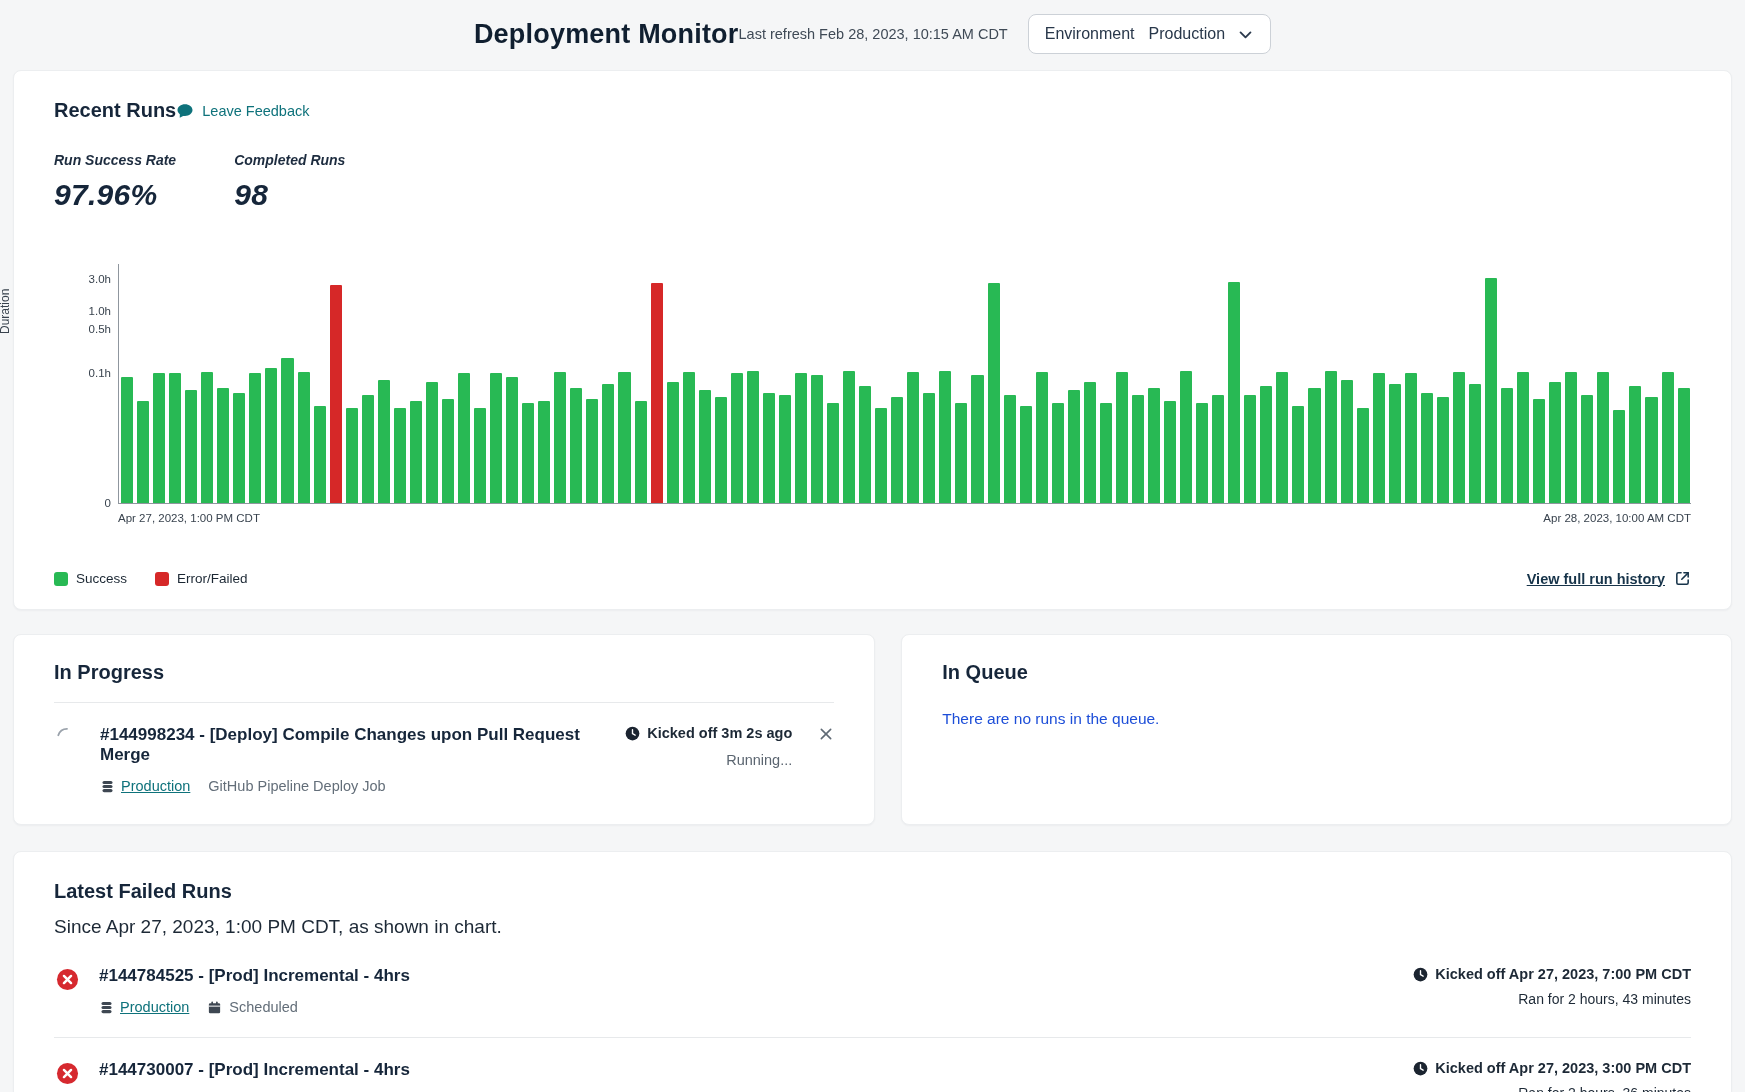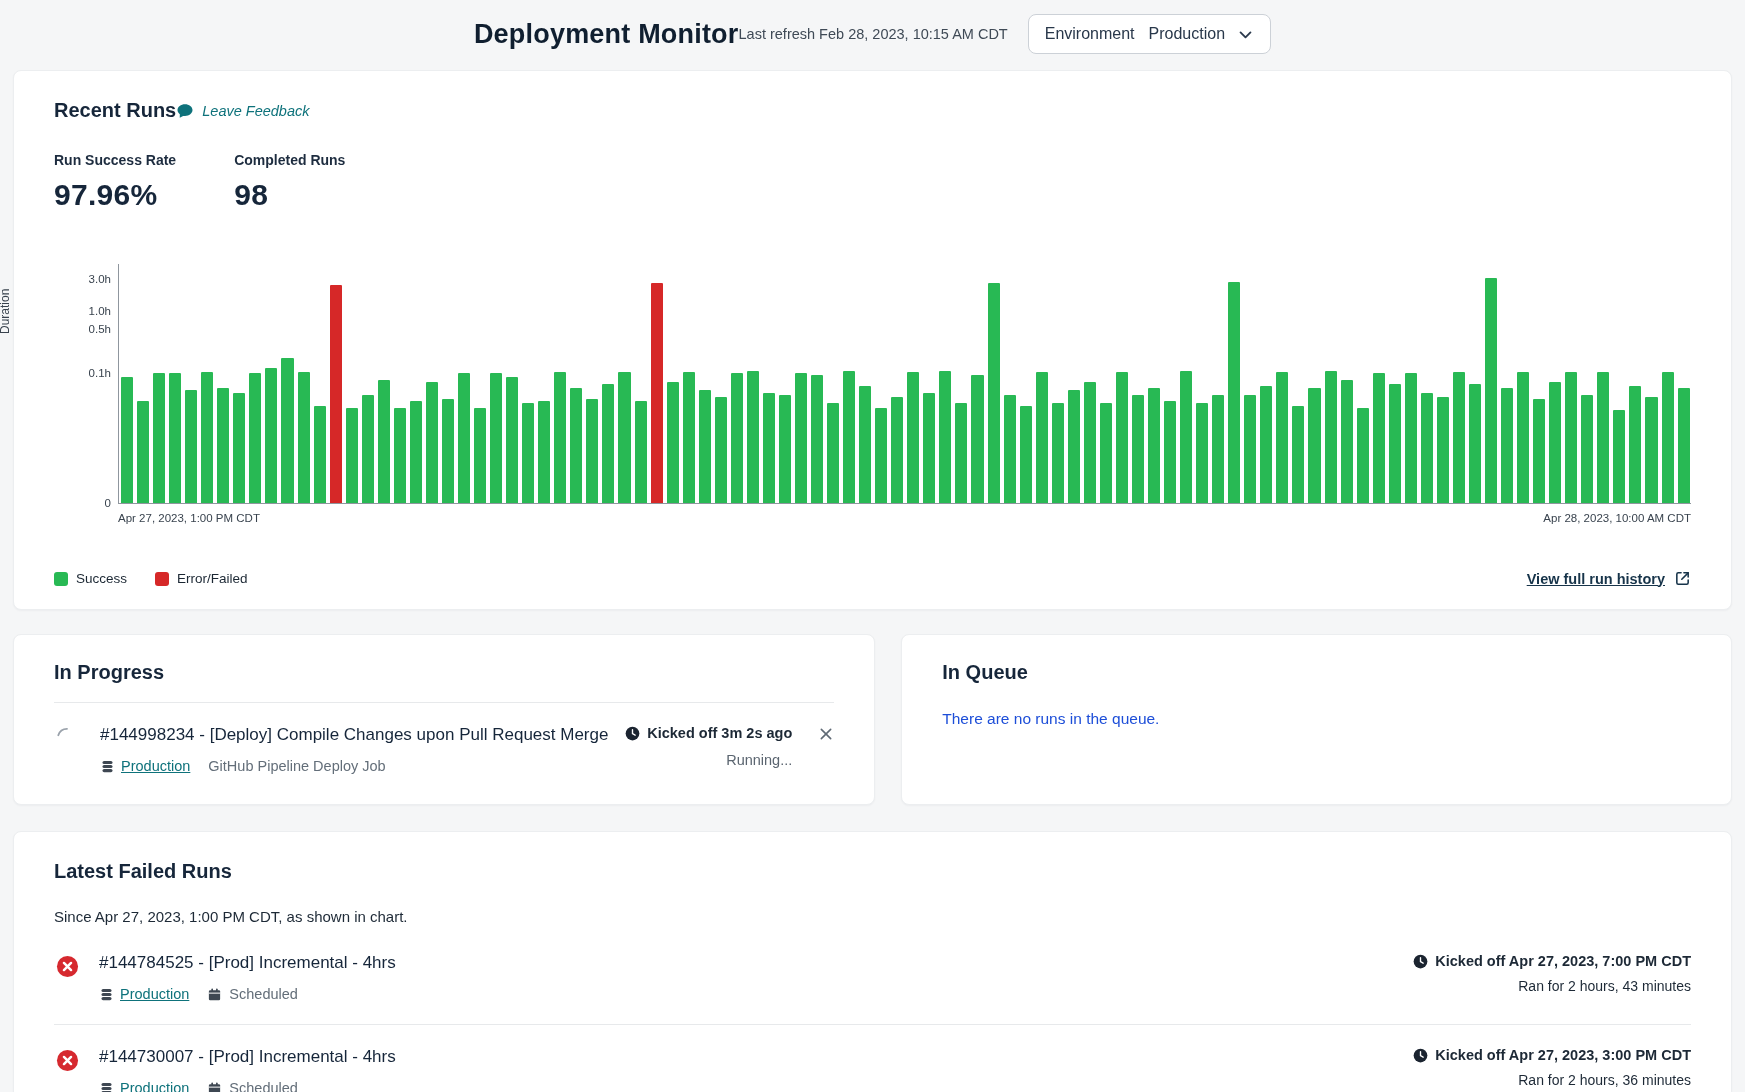--- a/index.html
+++ b/index.html
@@ -23,22 +23,22 @@
   .env-select .env-val { margin-left: 2px; }
   
   .card {
     background: #fff; border: 1px solid #eceef0; border-radius: 8px;
     box-shadow: 0 1px 2px rgba(16,24,40,.04);
   }
   .card-h1 { font-size: 20px; font-weight: 700; color: #16263a; }
   
   .recent-card { padding: 28px 40px 22px; }
   .recent-head { display: flex; align-items: center; justify-content: flex-start; }
-  .feedback-link { display: flex; align-items: center; gap: 8px; font-size: 14.5px; color: #0e727b; cursor: pointer; font-style: italic; }
-  .stats-row { display: flex; gap: 58px; margin-top: 30px; }
+  .feedback-link { display: flex; align-items: center; gap: 8px; font-size: 14.5px; color: #0e727b; cursor: pointer; }
+  .stats-row { display: flex; gap: 58px; margin-top: 30px; font-style: italic; }
   .stat-label { font-size: 14px; font-weight: 700; color: #1d2c3f; }
   .stat-value { font-size: 30px; font-weight: 700; color: #16263a; margin-top: 10px; letter-spacing: .3px; }
   
   .chart-area { margin-top: 52px; padding-left: 64px; position: relative; }
   .chart-plot {
     position: relative; height: 240px;
     border-left: 1px solid #8f969e; border-bottom: 1px solid #8f969e;
     display: flex; align-items: flex-end; gap: 4px; padding: 0 2px;
   }
   .bar { flex: 1 1 0; border-radius: 1px 1px 0 0; }
@@ -55,33 +55,33 @@
   .history-link { display: flex; align-items: center; gap: 9px; font-size: 14.5px; font-weight: 700; color: #17344a; cursor: pointer; }
   .history-link .lbl { text-decoration: underline; }
   
   .mid-row { display: flex; gap: 26px; margin-top: 24px; }
   .progress-card { flex: 865 0 0; padding: 26px 40px 30px; }
   .queue-card { flex: 830 0 0; padding: 26px 40px 30px; }
   .divider { border: none; border-top: 1px solid #e7e9eb; margin: 18px 0 0; }
   .run-row { display: flex; align-items: flex-start; margin-top: 22px; position: relative; }
   .spinner { width: 22px; height: 22px; margin: 2px 22px 0 2px; flex: none; }
   .run-main { flex: 1 1 auto; min-width: 0; }
-  .run-title { font-size: 17px; font-weight: 400; color: #16263a; }
+  .run-title { font-size: 17px; font-weight: 700; color: #16263a; }
   .run-meta { display: flex; align-items: center; gap: 10px; margin-top: 13px; }
   .meta-link { display: flex; align-items: center; gap: 6px; font-size: 14.5px; color: #0e727b; }
   .meta-link .lbl { text-decoration: underline; cursor: pointer; }
   .meta-plain { display: flex; align-items: center; gap: 7px; font-size: 14.5px; color: #636e79; margin-left: 8px; }
   .run-right { display: flex; flex-direction: column; align-items: flex-end; gap: 11px; flex: none; }
   .kicked-line { display: flex; align-items: center; gap: 7px; font-size: 14.5px; font-weight: 600; color: #1d2936; }
   .running-text { font-size: 14.5px; color: #5b6570; }
   .close-btn { margin: 1px 0 0 26px; cursor: pointer; flex: none; }
   .queue-msg { margin-top: 26px; font-size: 15.5px; color: #1d4ed8; }
   
   .failed-card { margin-top: 26px; padding: 28px 40px 34px; }
-  .failed-sub { margin-top: 25px; font-size: 15px; color: #1d2936; }
+  .failed-sub { margin-top: 13px; font-size: 19px; color: #1d2936; }
   .failed-row { display: flex; align-items: flex-start; }
   .failed-row.first { margin-top: 28px; }
   .failed-icon { width: 23px; height: 23px; flex: none; margin: 2px 20px 0 2px; }
   .failed-right { display: flex; flex-direction: column; align-items: flex-end; gap: 9px; flex: none; }
   .ranfor-text { font-size: 14px; color: #1d2936; }
   .row-divider { border: none; border-top: 1px solid #e7e9eb; margin: 22px 0; }
   svg { display: block; }
 </style>
 </head>
 <body>

